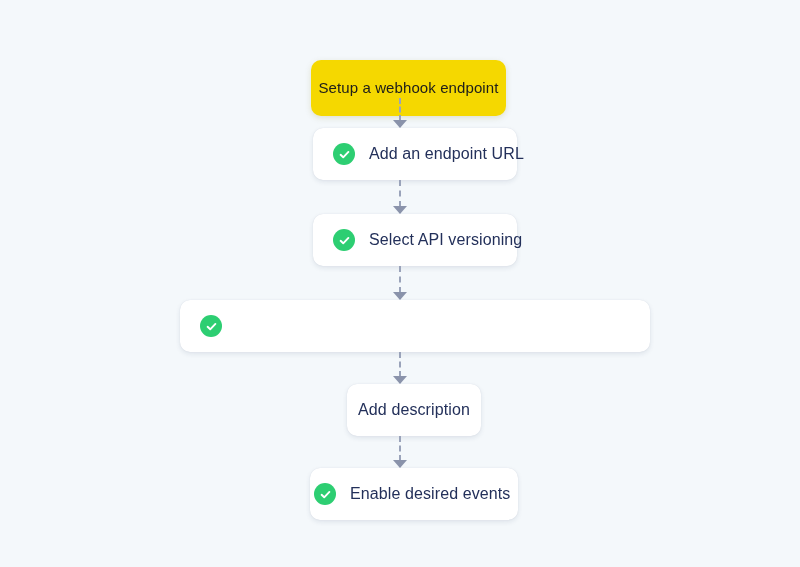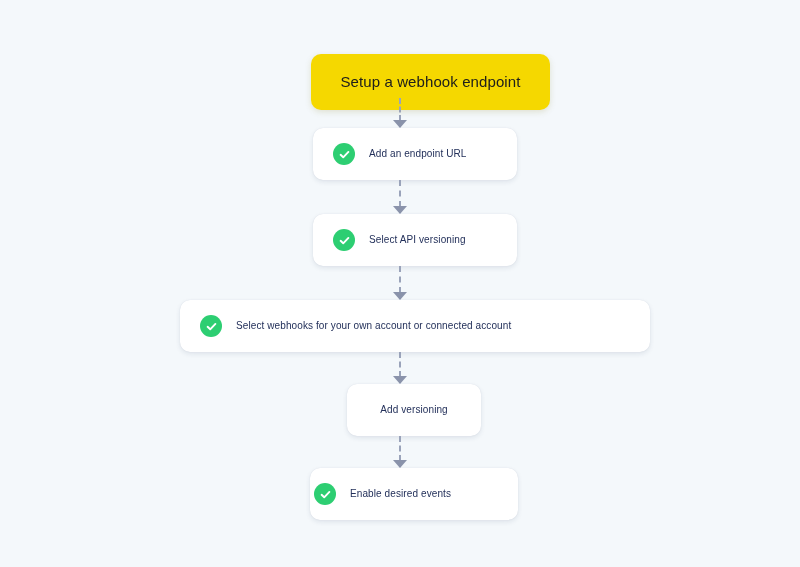--- a/index.html
+++ b/index.html
@@ -58,21 +58,21 @@
                 0 0 1px rgba(30, 50, 90, 0.14);
   }
 
   .node-start {
     background: #f5d800;
     box-shadow: 0 2px 6px rgba(120, 110, 0, 0.17);
     justify-content: center;
   }
 
   .node-label {
-    font-size: 10px;
+    font-size: 16px;
     line-height: 1.2;
     color: #23305a;
     white-space: nowrap;
     letter-spacing: 0.1px;
   }
   .node-start .node-label {
     color: #20201a;
     font-size: 15px;
   }
 
@@ -89,21 +89,21 @@
   }
   .check-icon svg { display: block; }
 
   
 </style>
 </head>
 <body style="background: rgb(244, 248, 251);">
 
 <div id="flow-canvas">
 
-  <div class="node node-start" style="left: 311px; top: 54px; width: 239px; height: 56px; padding-left: 0px; padding-right: 0px; justify-content: center;">
+  <div class="node node-start" style="left: 311px; top: 60px; width: 195px; height: 56px; padding-left: 0px; padding-right: 0px; justify-content: center;">
     <span class="node-label">Setup a webhook endpoint</span>
   </div>
 
   <div class="connector" style="top: 98px; height: 30px;">
     <div class="connector-line"></div>
     <div class="connector-arrow"></div>
   </div>
 
   <div class="node" style="left: 313px; top: 128px; width: 204px; height: 52px; padding-left: 20px; padding-right: 18px;">
     <span class="check-icon">
@@ -132,30 +132,29 @@
     <div class="connector-line"></div>
     <div class="connector-arrow"></div>
   </div>
 
   <div class="node" style="left: 180px; top: 300px; width: 470px; height: 52px; padding-left: 20px; padding-right: 18px;">
     <span class="check-icon">
       <svg width="13" height="13" viewBox="0 0 13 13" aria-hidden="true">
         <path d="M2.6 6.8 L5.2 9.3 L10.4 3.9" fill="none" stroke="#ffffff" stroke-width="1.9" stroke-linecap="round" stroke-linejoin="round"></path>
       </svg>
     </span>
-    <span class="node-label">Select webhooks for your own account or connected account</span>
   </div>
 
   <div class="connector" style="top: 352px; height: 32px;">
     <div class="connector-line"></div>
     <div class="connector-arrow"></div>
   </div>
 
   <div class="node" style="left: 347px; top: 384px; width: 134px; height: 52px; padding-left: 0px; padding-right: 0px; justify-content: center;">
-    <span class="node-label">Add versioning</span>
+    <span class="node-label">Add description</span>
   </div>
 
   <div class="connector" style="top: 436px; height: 32px;">
     <div class="connector-line"></div>
     <div class="connector-arrow"></div>
   </div>
 
   <div class="node" style="left: 310px; top: 468px; width: 208px; height: 52px; padding-left: 4px; padding-right: 18px;">
     <span class="check-icon">
       <svg width="13" height="13" viewBox="0 0 13 13" aria-hidden="true">

